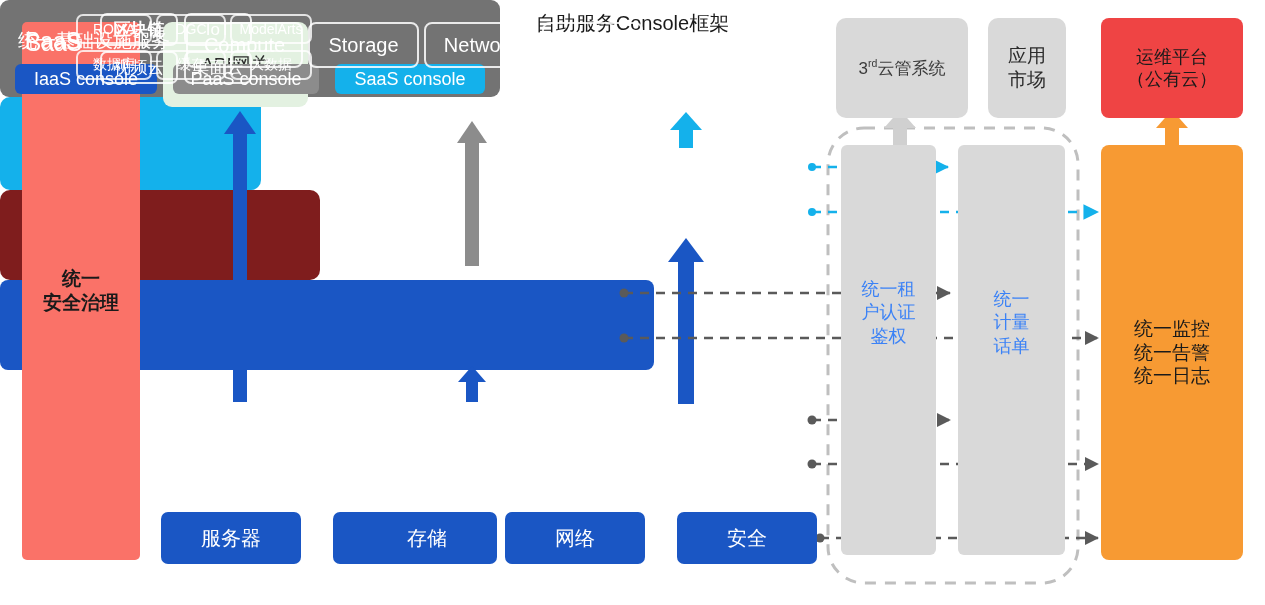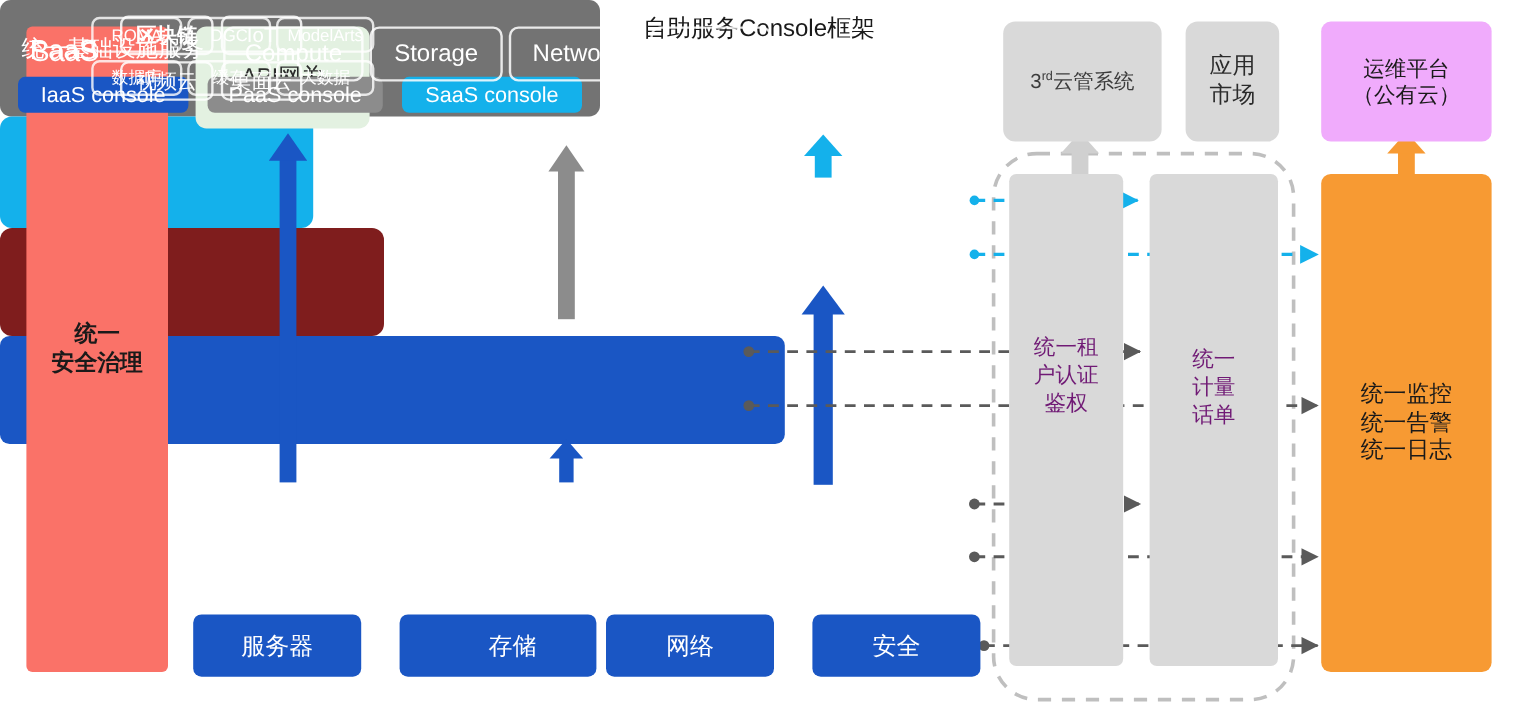--- a/index.html
+++ b/index.html
@@ -23,21 +23,21 @@
        display:flex;align-items:center;justify-content:center;}
   #c-iaas{left:15px;width:142px;background:#1A56C4;}
   #c-paas{left:173px;width:146px;background:#8C8C8C;}
   #c-saas{left:335px;width:150px;background:#14B1EB;}
 
   
   #third{left:836px;top:18px;width:132px;height:100px;background:#D9D9D9;border-radius:10px;font-size:17px;color:#3b3b3b;}
   #appmkt{left:988px;top:18px;width:78px;height:100px;background:#D9D9D9;border-radius:10px;font-size:19px;color:#2b2b2b;}
 
   
-  #opsTop{left:1101px;top:18px;width:142px;height:100px;background:#f0abfc;border-radius:8px;font-size:18px;color:#1a1a1a;}
+  #opsTop{left:1101px;top:18px;width:142px;height:100px;background:#ef4444;border-radius:8px;font-size:18px;color:#1a1a1a;}
   #opsBody{left:1101px;top:145px;width:142px;height:415px;background:#F79A33;border-radius:8px;font-size:19px;color:#1a1a1a;font-weight:500;}
 
   
   #saas{left:551px;top:145px;width:261px;height:93px;background:#14B1EB;border-radius:10px;}
   #saas-label{position:absolute;left:14px;top:30px;width:80px;text-align:center;font-size:23px;color:#fff;}
   .saas-item{position:absolute;border:2px solid rgba(255,255,255,.85);border-radius:7px;color:#fff;font-size:17px;
       display:flex;align-items:center;justify-content:center;height:29px;}
 
   
   #paas{left:304px;top:265px;width:320px;height:90px;background:#7f1d1d;border-radius:10px;}
@@ -52,21 +52,21 @@
       font-size:20px;display:flex;align-items:center;justify-content:center;}
 
   
   .res{position:absolute;top:512px;height:52px;background:#1A56C4;border-radius:7px;color:#fff;font-size:20px;
       display:flex;align-items:center;justify-content:center;}
 
   
   .gcol{position:absolute;background:#D9D9D9;border-radius:6px;}
   #gcol1{left:841px;top:145px;width:95px;height:410px;}
   #gcol2{left:958px;top:145px;width:107px;height:410px;}
-  .gcol-label{position:absolute;text-align:center;font-size:18px;color:#701a75;line-height:1.3;}
+  .gcol-label{position:absolute;text-align:center;font-size:18px;color:#3b82f6;line-height:1.3;}
 
   #svgLayer{position:absolute;left:0;top:0;width:1265px;height:605px;pointer-events:none;}
   sup{font-size:.62em;vertical-align:super;}
 </style>
 </head>
 <body>
 
 <div id="stage">
 
   <svg id="svgLayer" viewBox="0 0 1265 605">

